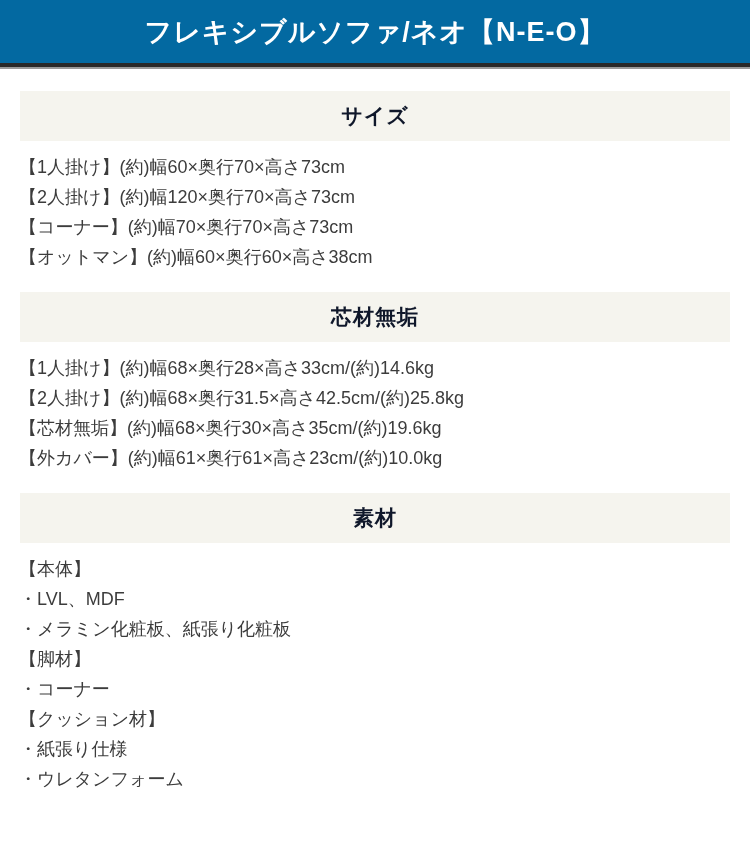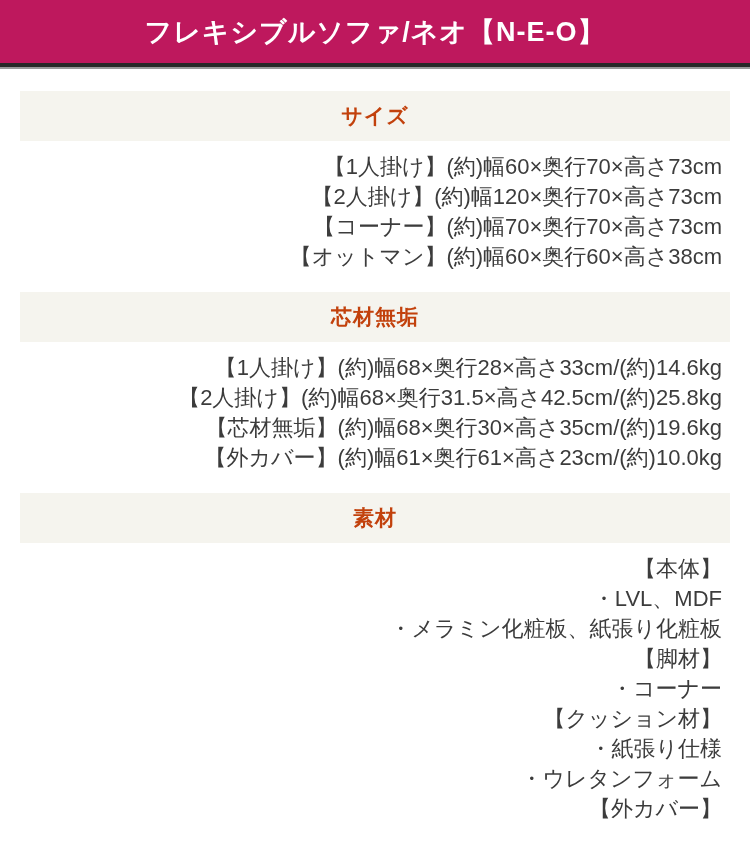--- a/index.html
+++ b/index.html
@@ -10,21 +10,21 @@
   }
   .page {
     width: 750px;
     min-height: 864px;
     margin: 0 auto;
     background: #ffffff;
     overflow: hidden;
   }
   .app-header {
     height: 63px;
-    background: #be185d;
+    background: #0369a1;
     border-bottom: 4px solid #282828;
     box-shadow: 0 2px 0 rgba(70, 70, 70, 0.55);
     display: flex;
     align-items: center;
     justify-content: center;
   }
   .app-header .title {
     color: #ffffff;
     font-size: 27px;
     font-weight: bold;
@@ -36,29 +36,28 @@
   }
   .section-heading {
     margin: 0 20px;
     height: 50px;
     background: #f5f4ee;
     display: flex;
     align-items: center;
     justify-content: center;
     font-size: 21px;
     font-weight: bold;
-    color: #c2410c;
+    color: #0f172a;
     letter-spacing: 1px;
   }
   .section-body {
-    padding: 11px 28px 20px 37px;
-    font-size: 22px;
+    padding: 11px 28px 20px 19px;
+    font-size: 18px;
     line-height: 30px;
     color: #3c3c3c;
-    text-align: right;
   }
   .section-body .spec-line {
     white-space: nowrap;
   }
   .section:last-of-type .section-body {
     padding-bottom: 12px;
   }
 </style>
 </head>
 <body>
@@ -93,17 +92,16 @@
     <div class="section-heading">素材</div>
     <div class="section-body">
       <div class="spec-line">【本体】</div>
       <div class="spec-line">・LVL、MDF</div>
       <div class="spec-line">・メラミン化粧板、紙張り化粧板</div>
       <div class="spec-line">【脚材】</div>
       <div class="spec-line">・コーナー</div>
       <div class="spec-line">【クッション材】</div>
       <div class="spec-line">・紙張り仕様</div>
       <div class="spec-line">・ウレタンフォーム</div>
-      <div class="spec-line">【外カバー】</div>
     </div>
   </section>
 
 </div>
 
 </body></html>

